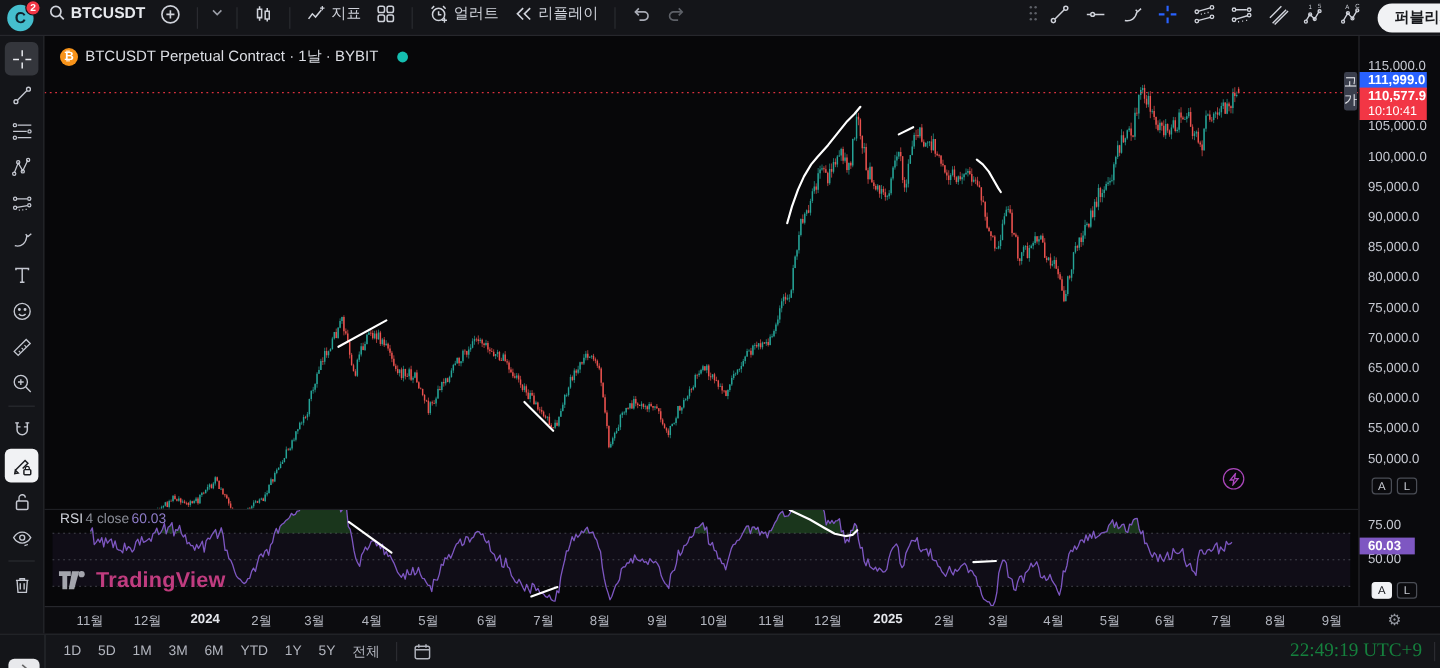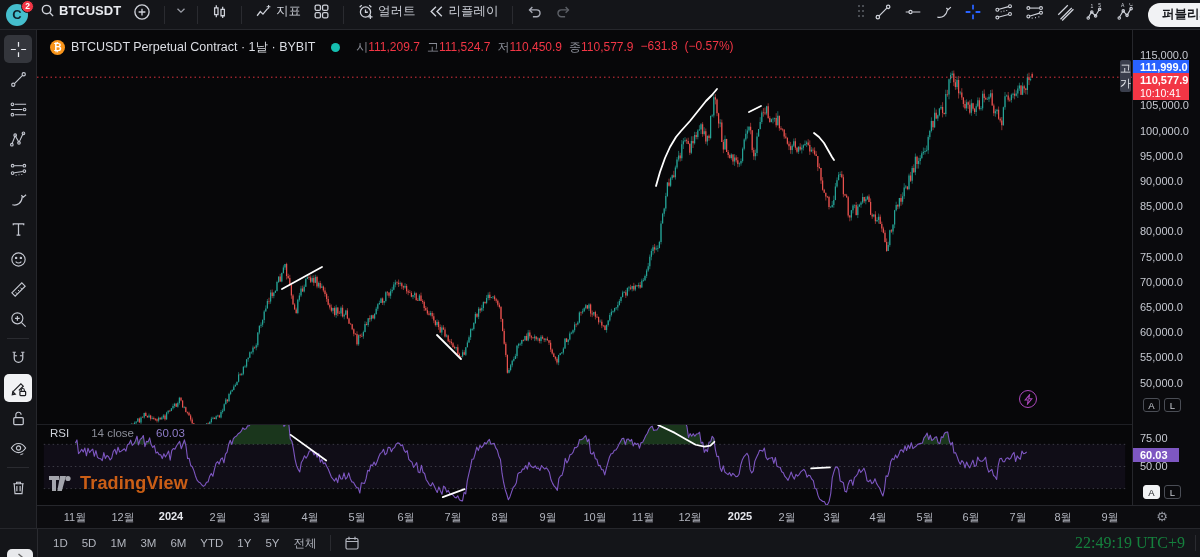--- a/index.html
+++ b/index.html
@@ -40,25 +40,25 @@
   #rsi-pane   { position:absolute; left:37px; top:424px; width:1095px; height:81px; background:#070709; border-top:1px solid #1e1f24;}
   
   #legend { position:absolute; left:50px; top:39px; display:flex; align-items:center; gap:6px;
     font-size:12.5px; z-index:3; white-space:nowrap;}
   #btc-ico { width:15px; height:15px; border-radius:50%; background:#f7931a; color:#fff; font-size:10px;
     font-weight:bold; display:flex; align-items:center; justify-content:center;}
   #legend .title { color:#dcdee4; }
   #status-dot { width:9px; height:9px; border-radius:50%; background:#15beb0; margin:0 10px; }
   .ohlc { display:flex; gap:7px; font-size:12px;}
   .ohlc .k { color:#8b8e98; } .ohlc .v { color:#f23645; }
-  #rsi-legend { position:absolute; left:50px; top:427px; font-size:11.5px; z-index:3; display:flex; gap:22px;}
+  #rsi-legend { position:absolute; left:50px; top:427px; font-size:11.5px; z-index:3; display:flex; gap:2px;}
   #rsi-legend .n { color:#cfd2da; } #rsi-legend .p { color:#8b8e98; } #rsi-legend .v { color:#8e7cc8; }
   #watermark { position:absolute; left:49px; top:473px; display:flex; align-items:center; gap:7px;
     opacity:.8; z-index:2; }
-  #watermark .wm-text { font-size:18px; font-weight:bold; color:#f97316; letter-spacing:.2px;}
+  #watermark .wm-text { font-size:18px; font-weight:bold; color:#ec4899; letter-spacing:.2px;}
   
   #price-axis { position:absolute; left:1132px; top:30px; width:68px; height:475px;
     border-left:1px solid #26272c; background:#0a0a0d; font-size:11px; color:#c6c9d1; z-index:3;}
   .ptick { position:absolute; left:7px; }
   .axis-label { position:absolute; left:0; width:56px; padding:1px 0 1px 7px; font-size:11px; color:#fff; }
   #high-tag { position:absolute; right:69px; background:#3a3e4c; color:#e8eaef; font-size:11px;
     padding:1px 0; border-radius:2px; top:0; }
   #al-price { position:absolute; left:10px; top:368px; display:flex; gap:4px;}
   #al-rsi   { position:absolute; left:10px; top:455px; display:flex; gap:4px;}
   .al-btn { width:17px; height:14px; border:1px solid #4a4d55; border-radius:3px; color:#c6c9d1;
@@ -379,33 +379,25 @@
     <path d="M287 434L323 460" stroke="#ffffff" stroke-width="1.8" fill="none" stroke-linecap="round" stroke-linejoin="round"></path>
     <path d="M441 497L463 489" stroke="#ffffff" stroke-width="1.8" fill="none" stroke-linecap="round" stroke-linejoin="round"></path>
     <path d="M659 424L676 432L688 439L697 444L706 446L712 445L716 441" stroke="#ffffff" stroke-width="1.8" fill="none" stroke-linecap="round" stroke-linejoin="round"></path>
     <path d="M814 468L833 467" stroke="#ffffff" stroke-width="1.8" fill="none" stroke-linecap="round" stroke-linejoin="round"></path>
   </svg>
 
 <div id="legend">
   <div id="btc-ico">₿</div>
   <span class="title">BTCUSDT Perpetual Contract · 1날 · BYBIT</span>
   <span id="status-dot"></span>
-  <span class="ohlc">
-    <span><span class="k">시</span><span class="v">111,209.7</span></span>
-    <span><span class="k">고</span><span class="v">111,524.7</span></span>
-    <span><span class="k">저</span><span class="v">110,450.9</span></span>
-    <span><span class="k">종</span><span class="v">110,577.9</span></span>
-    <span class="v">−631.8</span>
-    <span class="v">(−0.57%)</span>
-  </span>
 </div>
 
 <div id="rsi-legend">
   <span class="n">RSI</span>
-  <span class="p">14 close</span>
+  <span class="p">4 close</span>
   <span class="v">60.03</span>
 </div>
 
 <div id="watermark">
   <svg class="icon" width="24" height="17" viewBox="0 0 24 17" fill="#c9ccd3">
     <path d="M0 1h10v4H7v11H3V5H0z"></path>
       <path d="M11 1h6l-4.2 15h-4.5z"></path>
       <circle cx="19" cy="3.5" r="2.6"></circle>
   </svg>
   <span class="wm-text">TradingView</span>

